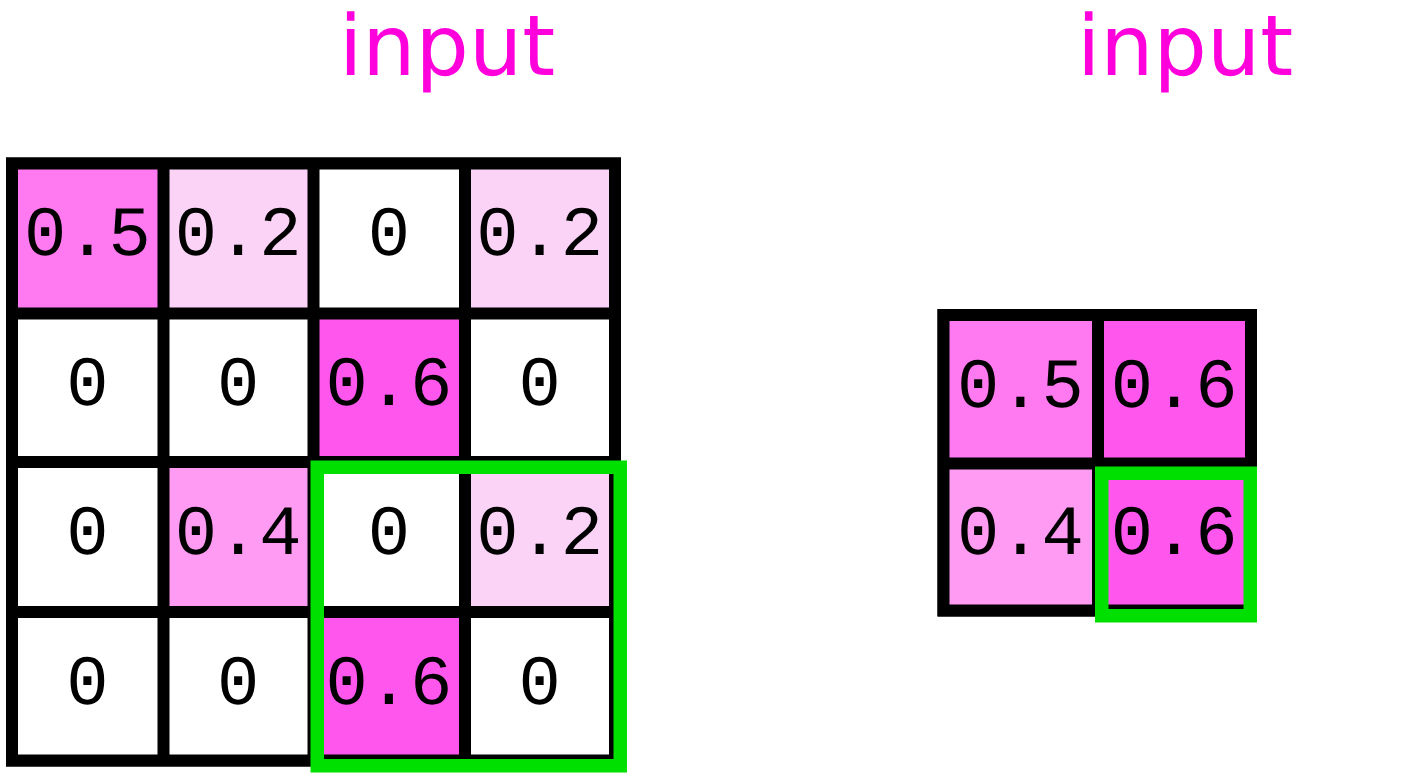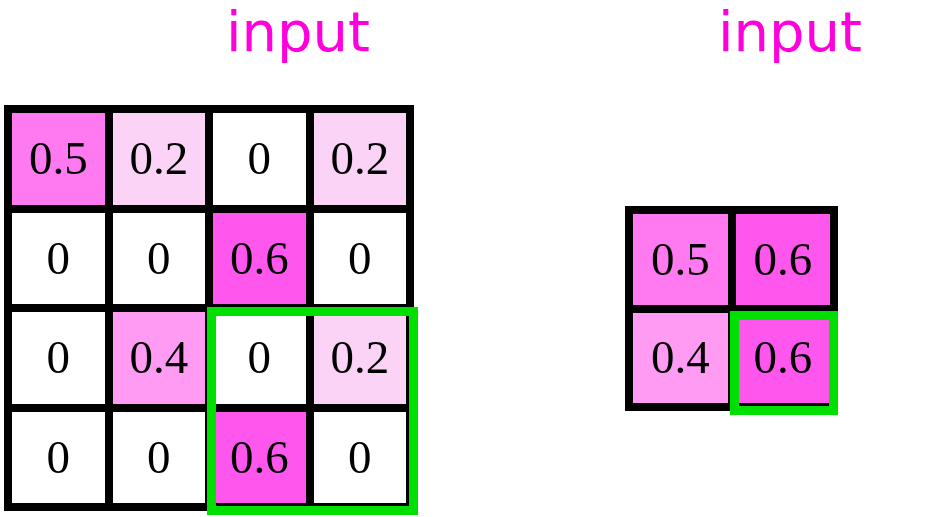--- a/index.html
+++ b/index.html
@@ -39,21 +39,21 @@
   }
   .cell {
     position: relative;
     display: flex;
     align-items: center;
     justify-content: center;
     box-sizing: border-box;
     overflow: visible;
   }
   .cell .val {
-    font-family: Liberation Serif, serif;
+    font-family: Liberation Mono, monospace;
     color: #000000;
     line-height: 1;
     white-space: nowrap;
     position: relative;
     z-index: 2;
     text-align: right;
   }
 
   
   #grid-input {

